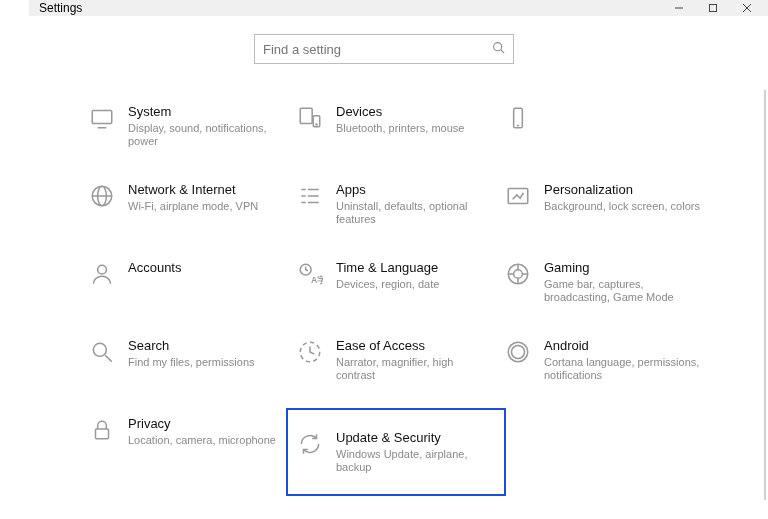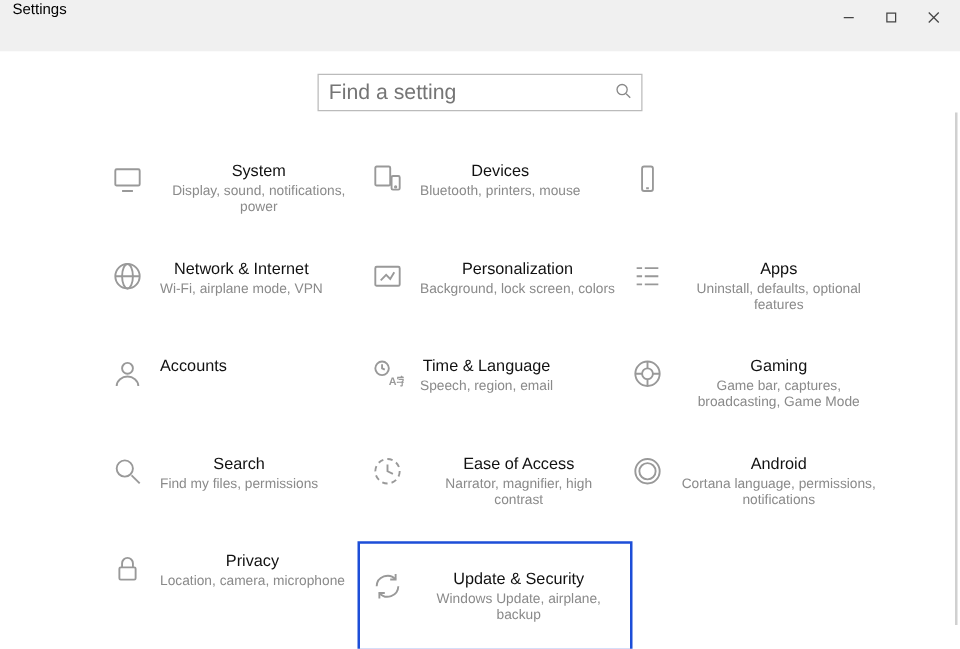--- a/index.html
+++ b/index.html
@@ -1,26 +1,26 @@
 <!DOCTYPE html>
 <html><head>
 <meta charset="utf-8">
 <style>
   * { box-sizing: border-box; margin: 0; padding: 0; }
   html, body { width: 768px; height: 519px; font-family: "Segoe UI", Arial, sans-serif; background: #fff; overflow: hidden; }
-  .titlebar { height: 41px; background: #f0f0f0; display: flex; justify-content: space-between; padding: 0 4px 0 10px; }
+  .titlebar { height: 16px; background: #f0f0f0; display: flex; align-items: center; justify-content: space-between; padding: 0 4px 0 10px; margin-left: 29px; }
   .titlebar .title { font-size: 12px; color: #000; }
   .win-controls { display: flex; gap: 0; }
   .win-btn { width: 34px; height: 28px; display: flex; align-items: center; justify-content: center; font-size: 12px; color: #444; cursor: pointer; }
   .search-wrap { display: flex; justify-content: center; padding: 18px 0 10px 0; }
   .search-box { width: 260px; height: 30px; border: 1px solid #bbb; background: #fff; display: flex; align-items: center; padding: 0 8px; }
-  .search-box input { flex: 1; border: none; outline: none; font-size: 17px; color: #666; background: transparent; }
+  .search-box input { flex: 1; border: none; outline: none; font-size: 13px; color: #666; background: transparent; }
   .search-box .sicon { color: #888; font-size: 13px; }
   .grid-wrap { padding: 30px 30px 10px 88px; position: relative; }
-  .grid { display: grid; grid-template-columns: repeat(3, 200px); column-gap: 8px; row-gap: 34px; text-align: center; }
+  .grid { display: grid; grid-template-columns: repeat(3, 200px); column-gap: 8px; row-gap: 34px; }
   .tile { display: flex; align-items: flex-start; gap: 12px; cursor: pointer; min-height: 44px; }
   .tile .ticon { width: 28px; height: 28px; flex-shrink: 0; display: flex; align-items: center; justify-content: center; font-weight: bold; }
   .tile .ticon svg { stroke: #999; fill: none; stroke-width: 1.4; }
   .tile .tbody { padding-top: 0px; max-width: 158px; }
   .tile .ttitle { font-size: 13px; color: #111; line-height: 16px; margin-bottom: 2px; }
   .tile .tdesc { font-size: 11px; color: #8a8a8a; line-height: 13px; }
   .highlight { border: 2px solid #1d4ed8; padding: 20px 8px; margin: -8px -10px; }
   .scrollbar-hint { position: absolute; right: 2px; top: 90px; width: 2px; height: 410px; background: #d0d0d0; }
 </style>
 </head>
@@ -111,70 +111,70 @@
       </div>
       <div class="tbody">
         <div class="ttitle">Network &amp; Internet</div>
         <div class="tdesc">Wi-Fi, airplane mode, VPN</div>
       </div>
     </div>
 
     <div class="tile">
       <div class="ticon">
         <svg width="26" height="26" viewBox="0 0 24 24">
-            <rect x="3" y="5" width="18" height="14" rx="1"></rect>
-            <path d="M7 15l4-4 3 3 3-5"></path>
-          </svg>
-      </div>
-      <div class="tbody">
-        <div class="ttitle">Personalization</div>
-        <div class="tdesc">Background, lock screen, colors</div>
-      </div>
-    </div>
-
-    <div class="tile">
-      <div class="ticon">
-        <svg width="26" height="26" viewBox="0 0 24 24">
             <line x1="4" y1="6" x2="8" y2="6"></line>
             <line x1="10" y1="6" x2="20" y2="6"></line>
             <line x1="4" y1="12" x2="8" y2="12"></line>
             <line x1="10" y1="12" x2="20" y2="12"></line>
             <line x1="4" y1="18" x2="8" y2="18"></line>
             <line x1="10" y1="18" x2="20" y2="18"></line>
           </svg>
       </div>
       <div class="tbody">
         <div class="ttitle">Apps</div>
         <div class="tdesc">Uninstall, defaults, optional features</div>
       </div>
     </div>
 
     <div class="tile">
       <div class="ticon">
         <svg width="26" height="26" viewBox="0 0 24 24">
+            <rect x="3" y="5" width="18" height="14" rx="1"></rect>
+            <path d="M7 15l4-4 3 3 3-5"></path>
+          </svg>
+      </div>
+      <div class="tbody">
+        <div class="ttitle">Personalization</div>
+        <div class="tdesc">Background, lock screen, colors</div>
+      </div>
+    </div>
+
+    <div class="tile">
+      <div class="ticon">
+        <svg width="26" height="26" viewBox="0 0 24 24">
             <circle cx="12" cy="8" r="4"></circle>
             <path d="M4 21c0-4 4-7 8-7s8 3 8 7"></path>
           </svg>
       </div>
       <div class="tbody">
         <div class="ttitle">Accounts</div>
       </div>
     </div>
 
     <div class="tile">
       <div class="ticon">
         <svg width="26" height="26" viewBox="0 0 24 24">
             <circle cx="8" cy="8" r="5"></circle>
             <path d="M8 5v3l2 1"></path>
             <text x="13" y="20" font-size="8" fill="#999" stroke="none">A字</text>
           </svg>
       </div>
       <div class="tbody">
         <div class="ttitle">Time &amp; Language</div>
-        <div class="tdesc">Speech, region, email</div>
+        <div class="tdesc">Devices, region, date</div>
       </div>
     </div>
 
     <div class="tile">
       <div class="ticon">
         <svg width="26" height="26" viewBox="0 0 24 24">
             <circle cx="12" cy="12" r="9"></circle>
             <circle cx="12" cy="12" r="4"></circle>
             <line x1="12" y1="3" x2="12" y2="8"></line>
             <line x1="12" y1="16" x2="12" y2="21"></line>

